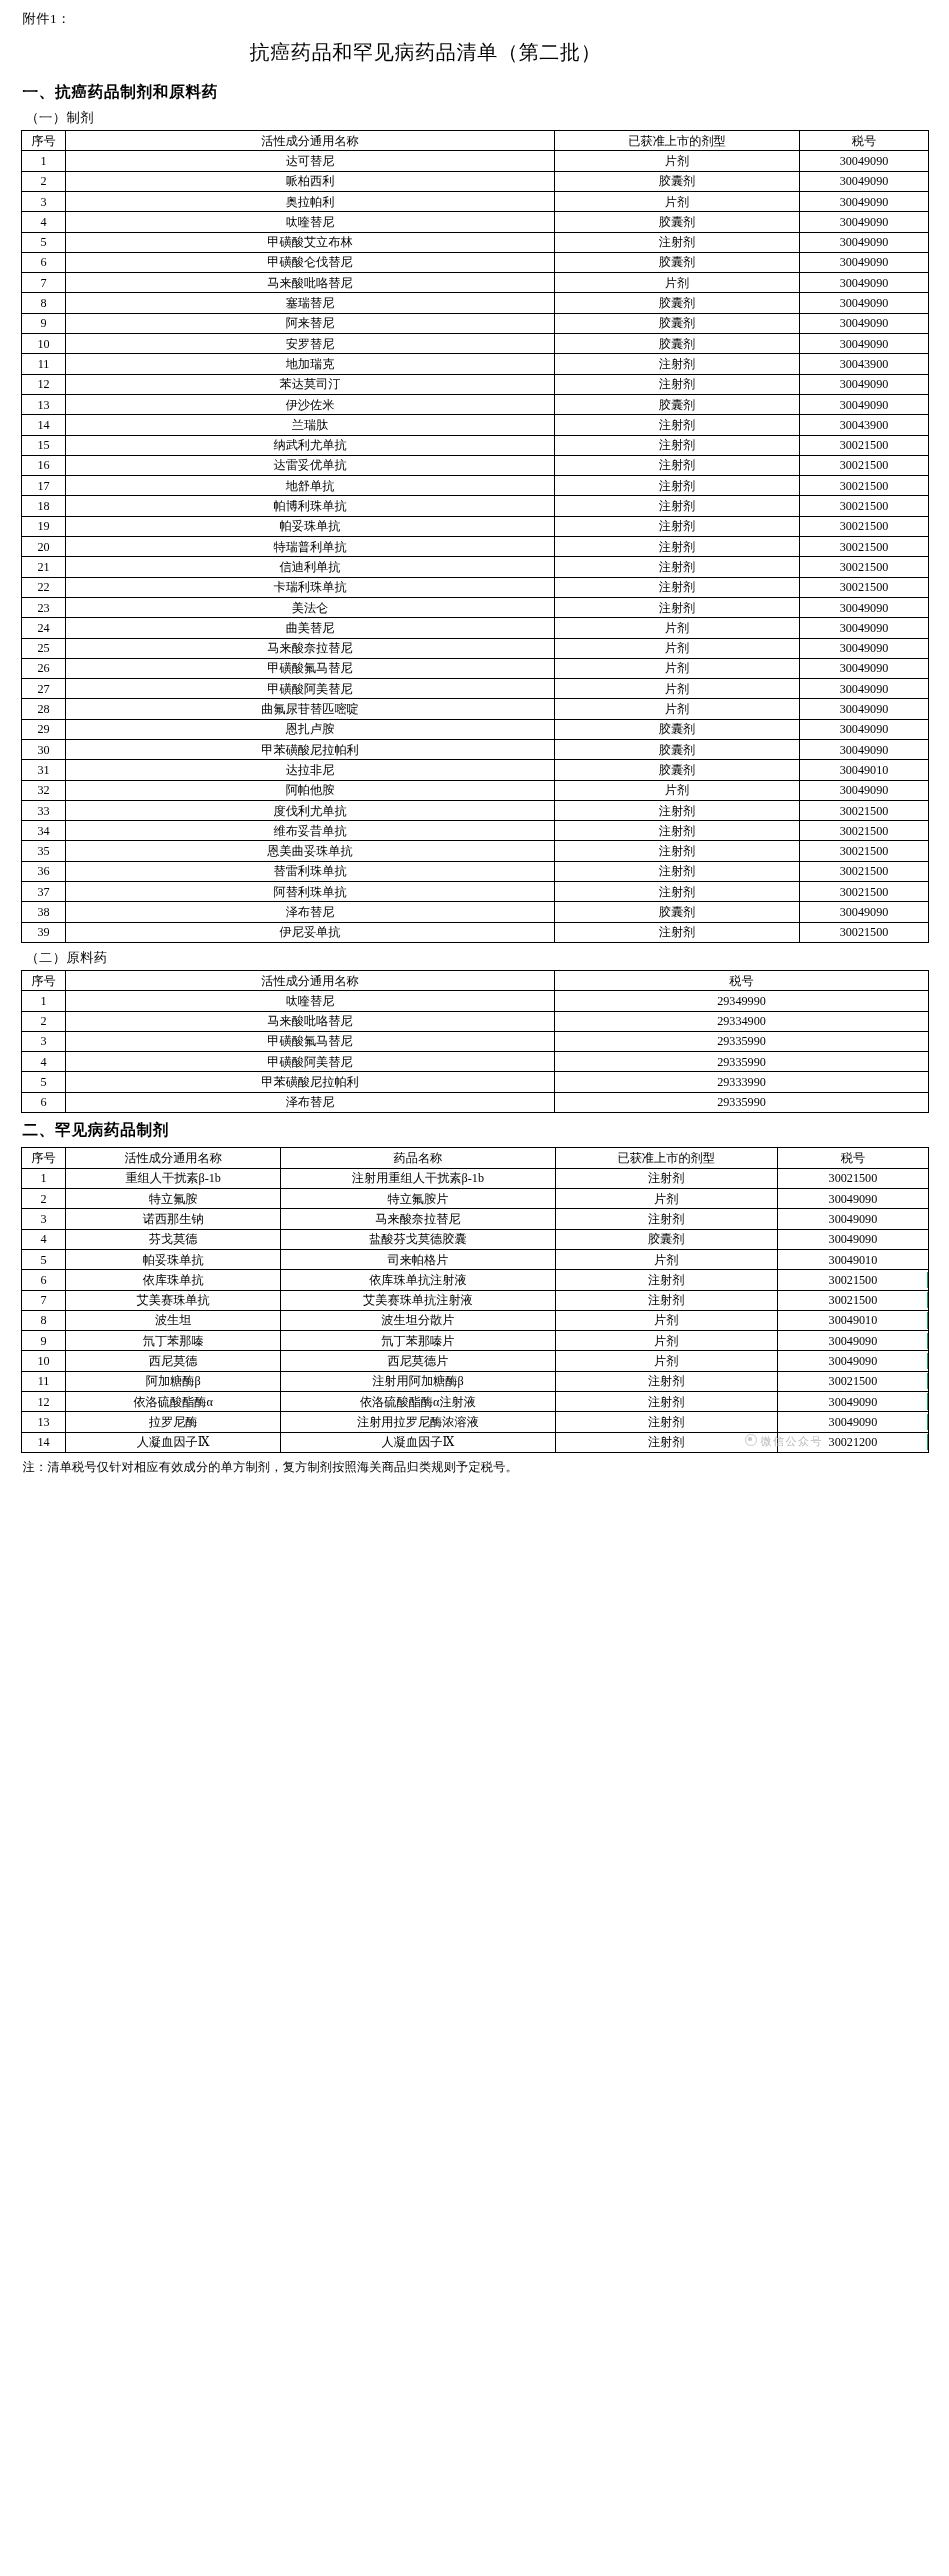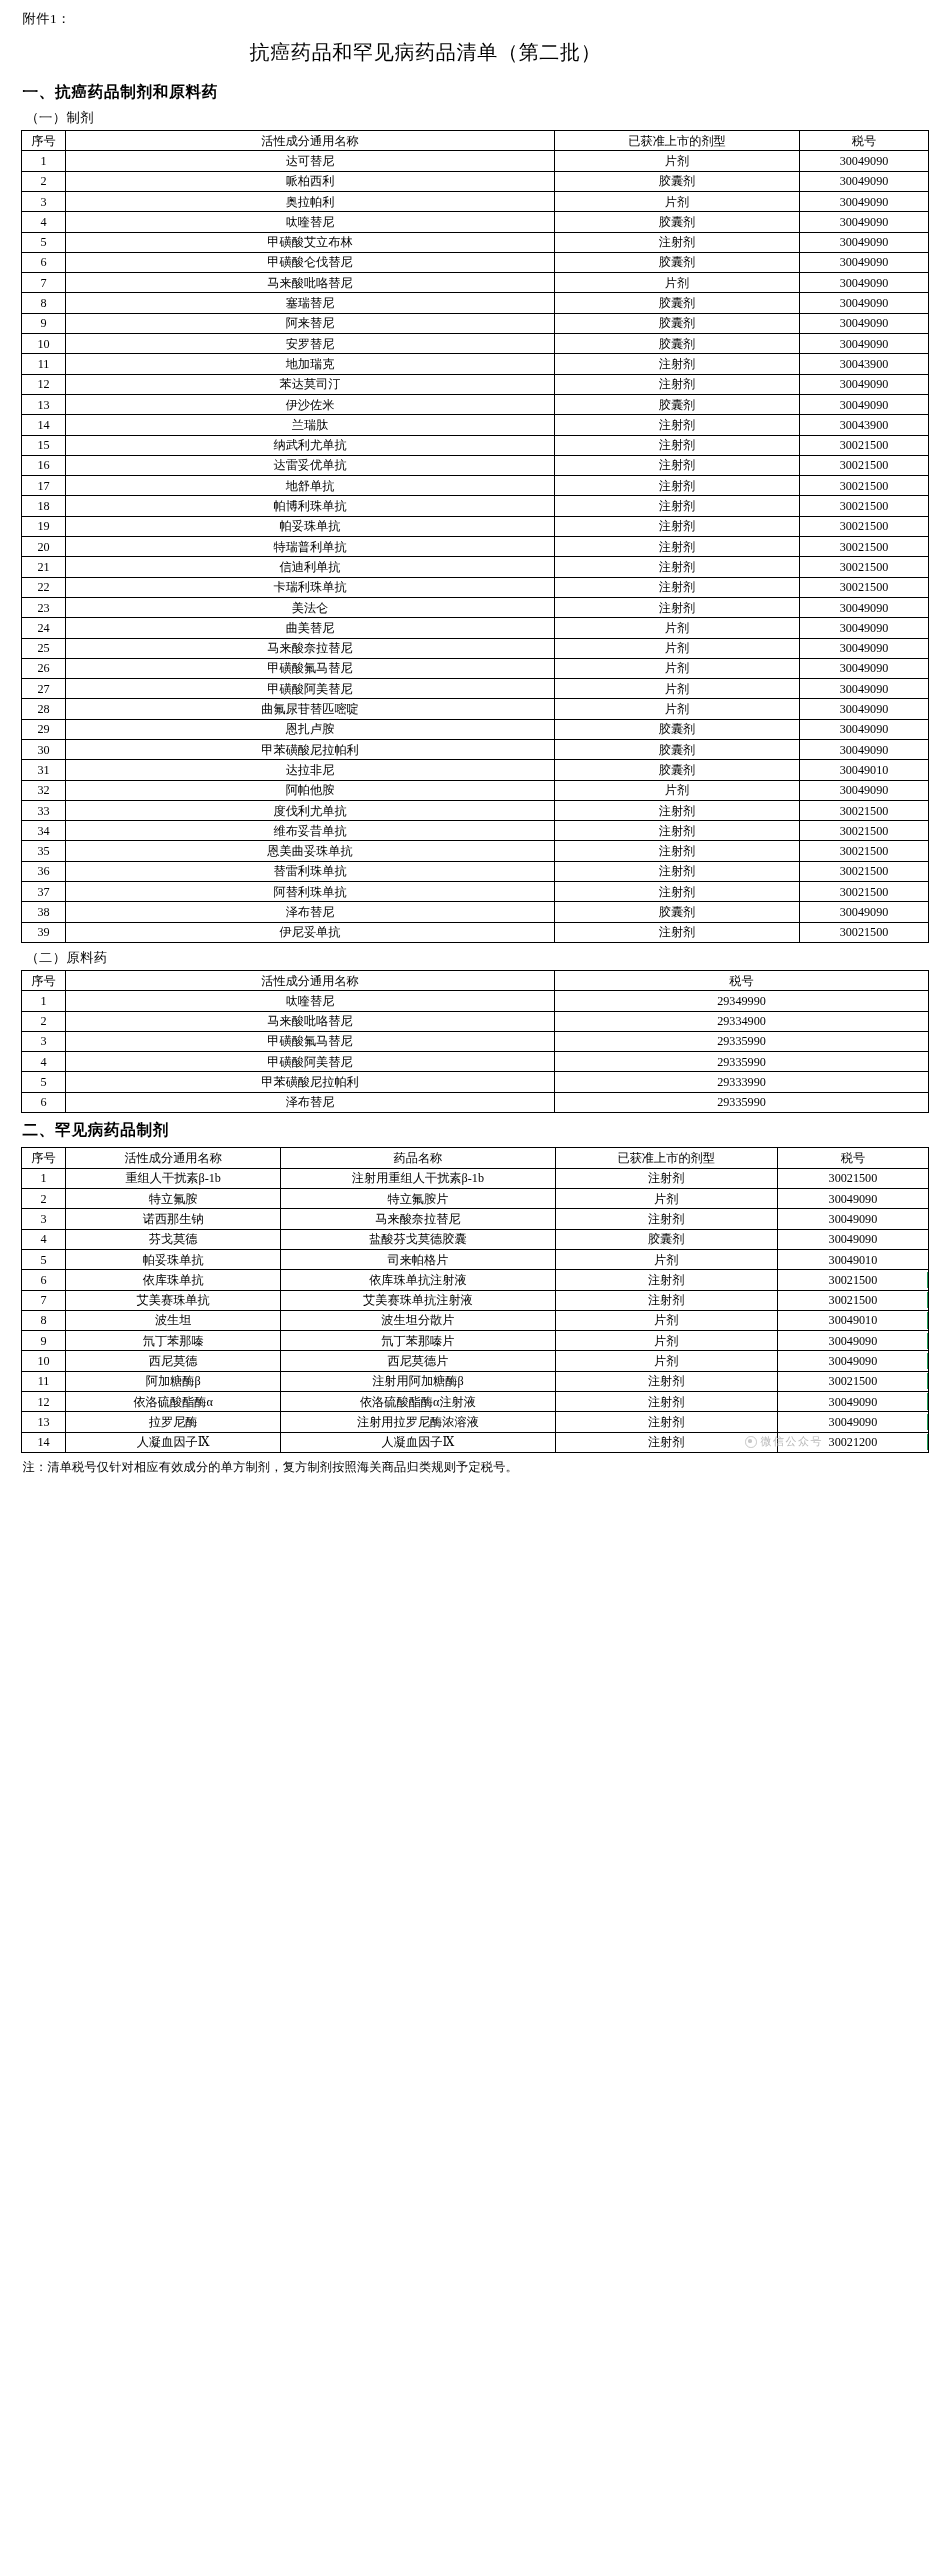--- a/index.html
+++ b/index.html
@@ -83,21 +83,21 @@
   }
   .watermark {
     position: absolute;
     right: 28px;
     bottom: 31px;
     font-size: 11px;
     color: #b9b9b9;
     letter-spacing: 1.5px;
     font-family: "Liberation Sans", sans-serif;
   }
-  .wm-row { display: flex; align-items: center; gap: 3.7px; }
+  .wm-row { display: flex; align-items: flex-start; gap: 3.7px; }
   .wm-circle {
     display: inline-block;
     width: 9.6px; height: 9.6px;
     border: 0.7px solid #c8c8c8;
     border-radius: 50%;
     position: relative;
   }
   .wm-circle:after {
     content: "";
     position: absolute;

